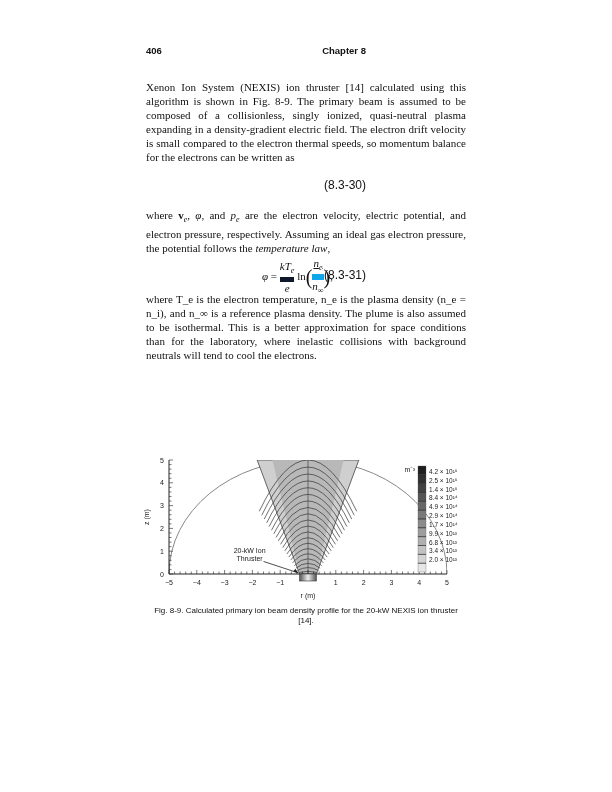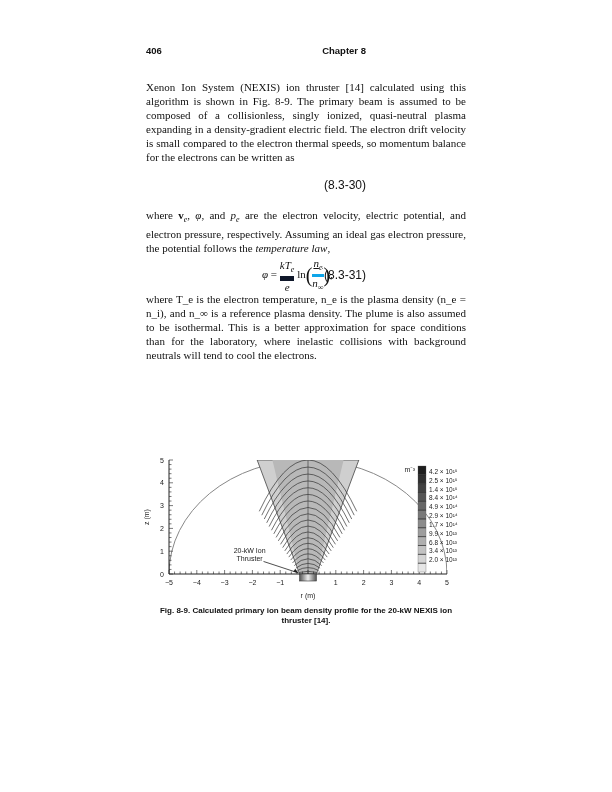--- a/index.html
+++ b/index.html
@@ -10,21 +10,21 @@
   .hdr-right { right: 146px; }
   .body-text { position: absolute; left: 146px; width: 320px; font-family: "Liberation Serif", serif; font-size: 11px; line-height: 14px; color: #111; text-align: justify; }
   .p1 { top: 80px; }
   .eq { position: absolute; font-family: "Liberation Serif", serif; font-size: 11px; color: #111; }
   .eq-num { position: absolute; right: 146px; font-family: Liberation Sans, sans-serif; font-size: 12px; color: #111; }
   .p2 { top: 208px; }
   .p3 { top: 292px; }
   .p4 { top: 370px; }
   i { font-style: italic; }
   .fig { position: absolute; left: 140px; top: 452px; width: 340px; height: 160px; }
-  .caption { position: absolute; left: 146px; width: 320px; top: 606px; font-family: "Liberation Sans", sans-serif; font-weight: bold; font-size: 8px; line-height: 10px; text-align: center; color: #111; }
+  .caption { position: absolute; left: 146px; width: 320px; top: 606px; font-family: "Liberation Sans", sans-serif; font-weight: normal; font-size: 8px; line-height: 10px; text-align: center; color: #111; }
   svg text { font-family: "Liberation Sans", sans-serif; }
 </style>
 </head>
 <body>
 
 <div class="page">
   <div class="hdr hdr-left">406</div>
   <div class="hdr hdr-right">Chapter 8</div>
 
   <div class="body-text p1">Xenon Ion System (NEXIS) ion thruster [14] calculated using this algorithm is shown in Fig. 8-9. The primary beam is assumed to be composed of a collisionless, singly ionized, quasi-neutral plasma expanding in a density-gradient electric field. The electron drift velocity is small compared to the electron thermal speeds, so momentum balance for the electrons can be written as</div>
@@ -35,21 +35,21 @@
     <span>where </span><b>v</b><sub style="font-size:8px"><i>e</i></sub>, <i>φ</i>, and <i>p<sub style="font-size:8px">e</sub></i><span> are the electron velocity, electric potential, and electron pressure, respectively. Assuming an ideal gas electron pressure, the potential follows the </span><i>temperature law</i><span>,</span>
   </div>
 
   <div class="eq" style="left:262px; top:257px;">
     <i>φ</i> =
     <span style="display:inline-block; text-align:center; vertical-align:middle; font-style:italic; line-height:12px;">
       <span style="display:block; border-bottom:5px solid #0f172a;">kT<sub style="font-size:8px">e</sub></span>
       <span style="display:block;">e</span>
     </span>
     ln<span style="font-size:20px; vertical-align:middle;">(</span><span style="display:inline-block; text-align:center; vertical-align:middle; font-style:italic; line-height:12px;">
-      <span style="display:block; border-bottom:3px solid #0ea5e9;text-decoration:underline;">n<sub style="font-size:8px">e</sub></span>
+      <span style="display:block; border-bottom:6px solid #0ea5e9;text-decoration:underline;">n<sub style="font-size:8px">e</sub></span>
       <span style="display:block;">n<sub style="font-size:8px">∞</sub></span>
     </span><span style="font-size:20px; vertical-align:middle;">)</span>,
   </div>
   <div class="eq-num" style="top:268px;">(8.3-31)</div>
 
   <div class="body-text p3">where T_e is the electron temperature, n_e is the plasma density (n_e = n_i), and n_∞ is a reference plasma density. The plume is also assumed to be isothermal. This is a better approximation for space conditions than for the laboratory, where inelastic collisions with background neutrals will tend to cool the electrons.</div>
 
   <svg class="fig" id="fig" viewBox="0 0 340 160" width="340" height="160">
     <defs>
       <linearGradient id="cbgrad" x1="0" y1="0" x2="0" y2="1">

